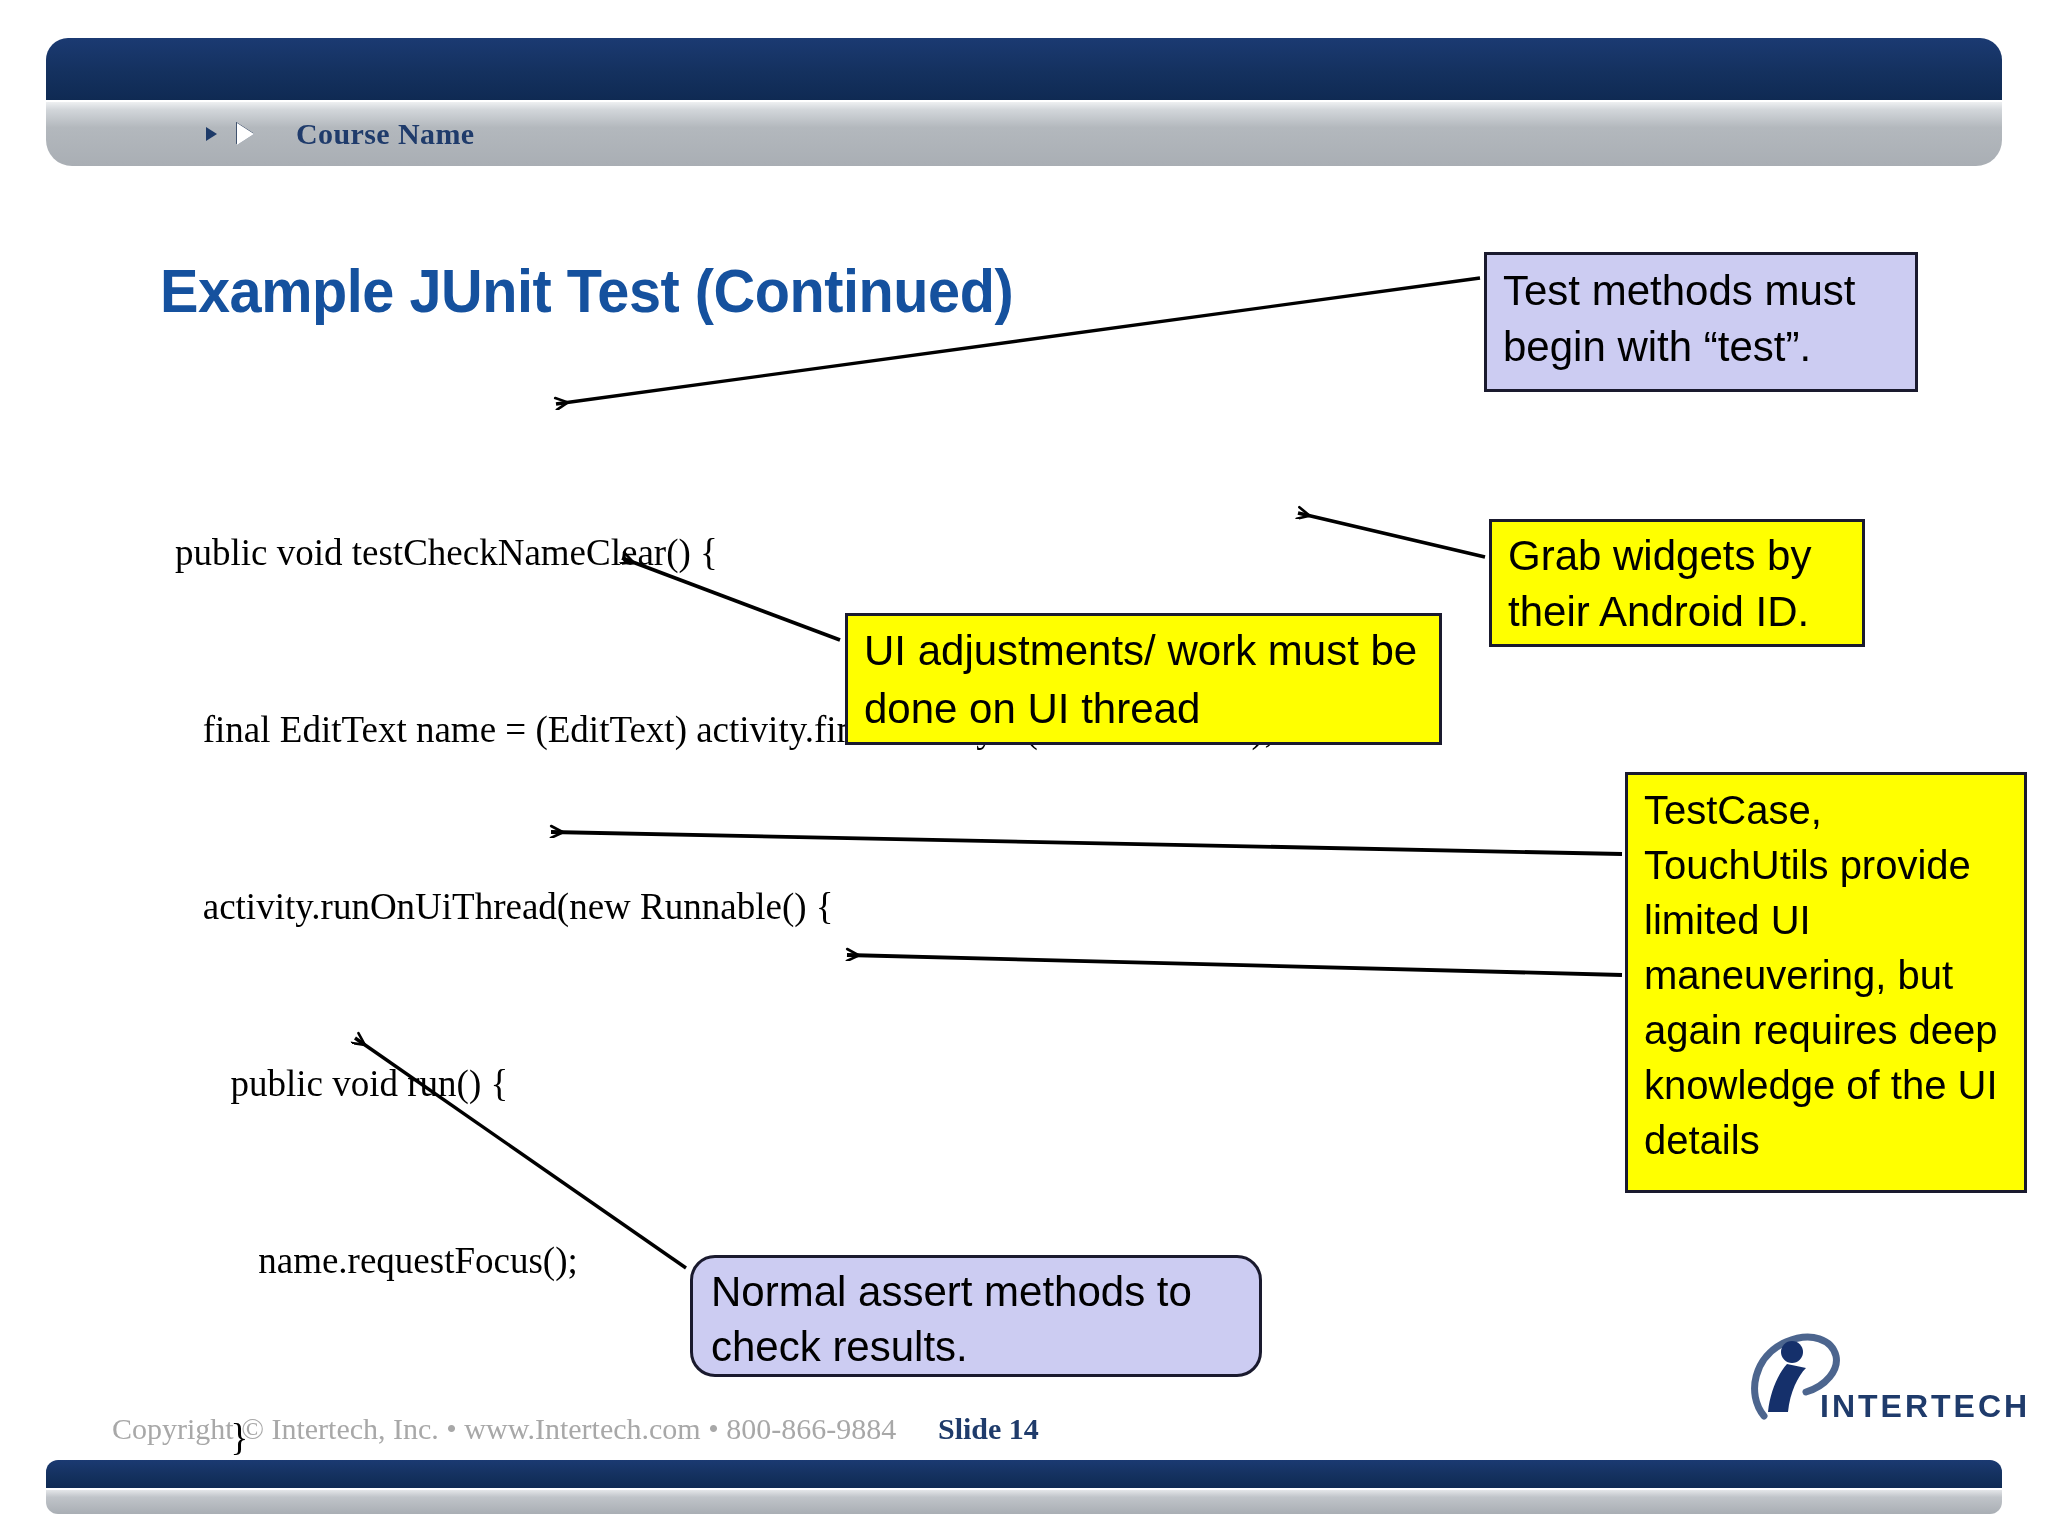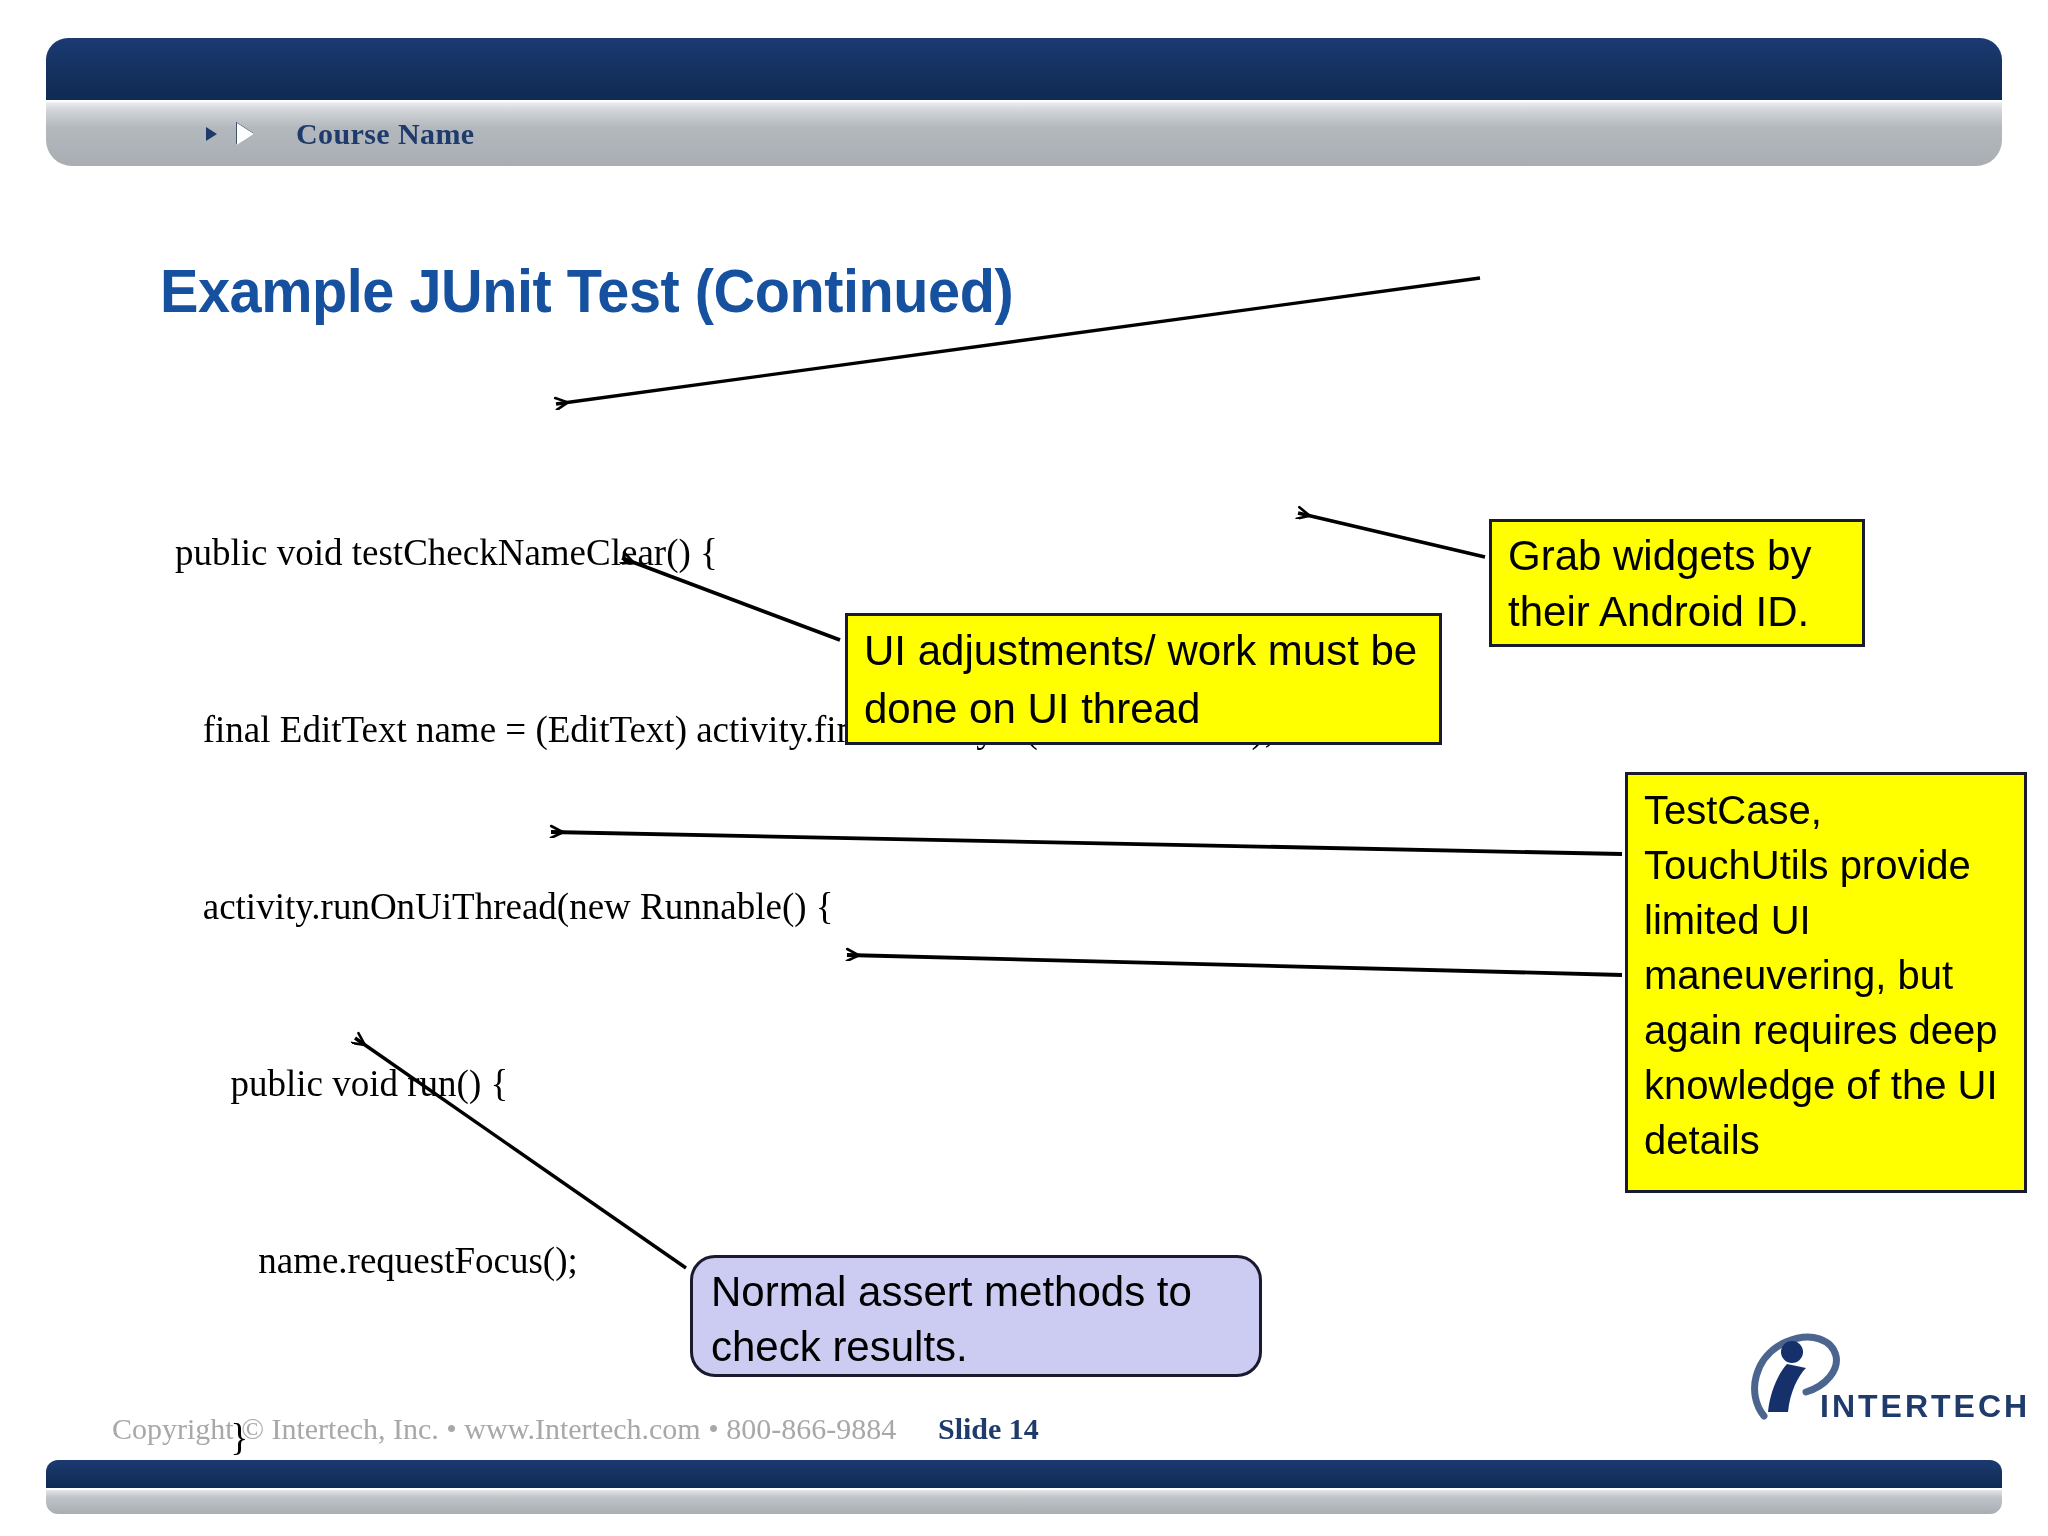--- a/index.html
+++ b/index.html
@@ -269,20 +269,21 @@
     <div class="code-line">      }</div>
     
     
     
     
     
     
     
   </div>
 
+  <div id="callout-test-methods" class="callout callout-purple">Test methods must begin with “test”.</div>
 
   <div id="callout-grab-widgets" class="callout callout-yellow">Grab widgets by their Android ID.</div>
 
   <div id="callout-ui-thread" class="callout callout-yellow">UI adjustments/ work must be done on UI thread</div>
 
   <div id="callout-testcase" class="callout callout-yellow">TestCase, TouchUtils provide limited UI maneuvering, but again requires deep knowledge of the UI details</div>
 
   <div id="callout-assert" class="callout callout-purple">Normal assert methods to check results.</div>
 
   <svg id="arrows" viewBox="0 0 2048 1536" xmlns="http://www.w3.org/2000/svg">

